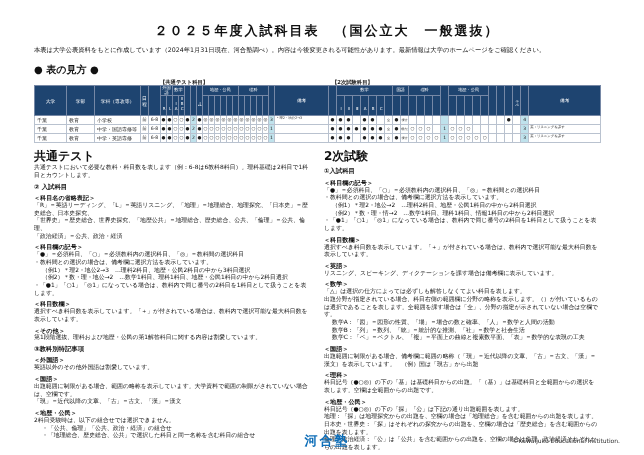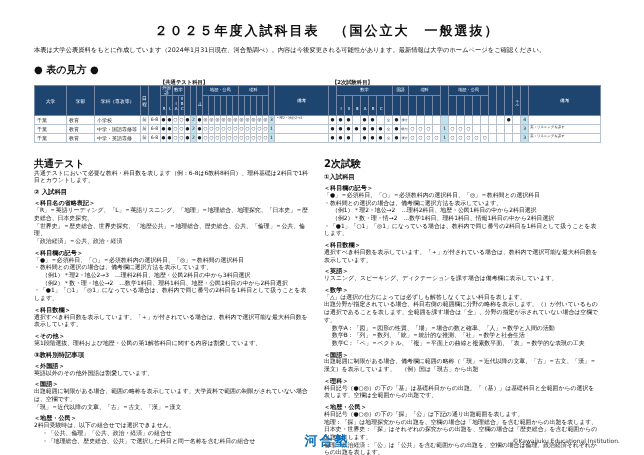--- a/index.html
+++ b/index.html
@@ -28,21 +28,21 @@
   td{height:9px;font-size:4.5px;text-align:center;padding:0;border:1px solid #b9c2cf;overflow:hidden;white-space:nowrap;color:#222;}
   td.lc{font-size:5px;text-align:left;padding-left:2px;}
   td.dc{font-size:4.5px;}
   td.numc{font-size:4.6px;}
   td.remark{font-size:3.4px;text-align:left;vertical-align:top;padding:0 1px;}
   td.subc{font-size:3.2px;}
   td.hl{background:var(--highlight);}
   .notes{display:flex;gap:14px;margin-top:5px;}
   .notes .col{width:276px;flex:none;}
   .ln{font-size:5.9px;line-height:1.3;}
-  .ln.h1{font-size:10px;font-weight:bold;margin-top:9px;}
+  .ln.h1{font-size:12px;font-weight:bold;margin-top:1px;}
   .ln.h2{font-size:6.4px;font-weight:bold;margin-top:3px;}
   .ln.sub{font-size:6.1px;font-weight:bold;margin-top:3px;}
   .ln.i{padding-left:8px;}
   .footer{position:absolute;left:34px;right:24px;bottom:8px;height:20px;display:flex;justify-content:center;align-items:flex-end;}
   .logo{font-size:13px;font-weight:bold;color:var(--logo-blue);letter-spacing:2px;line-height:1;}
   .copyright{position:absolute;right:0;bottom:3px;font-size:6px;color:#333;}
 </style>
 </head>
 <body>
 

